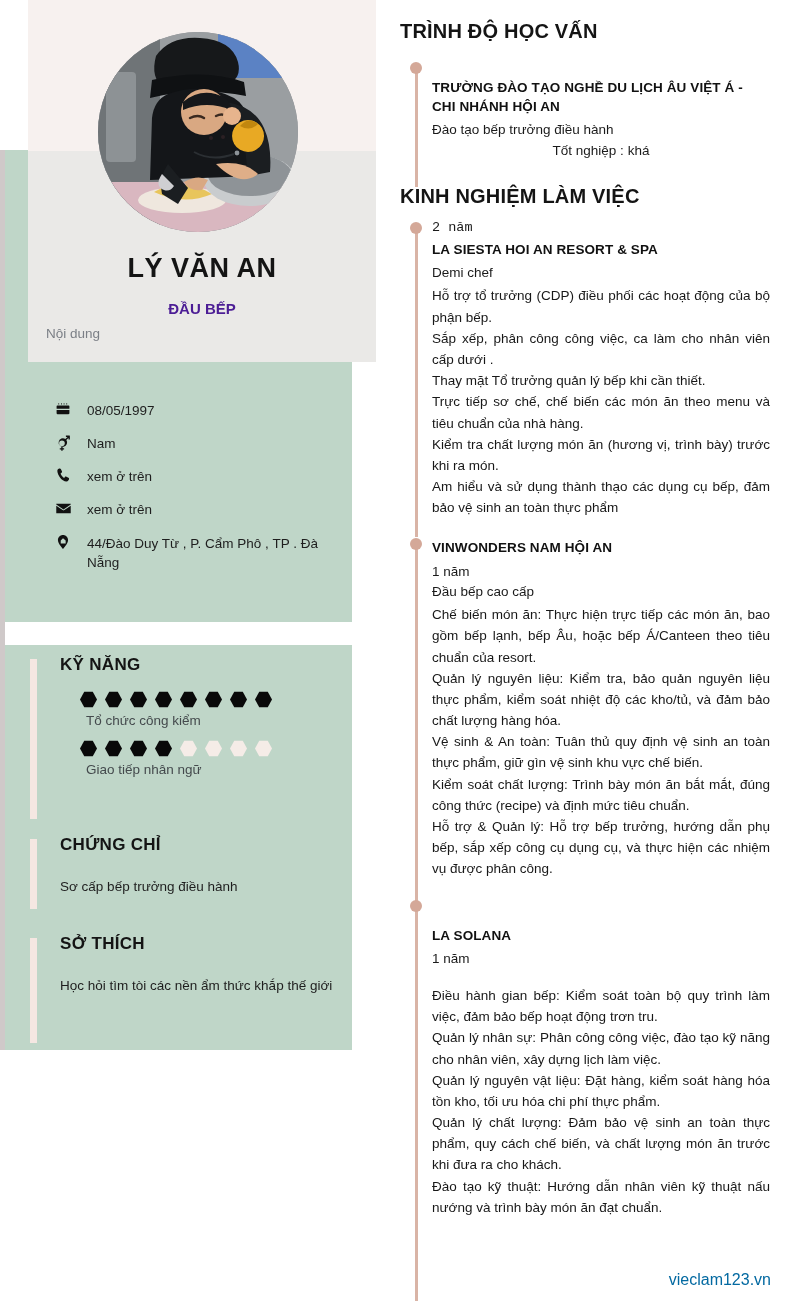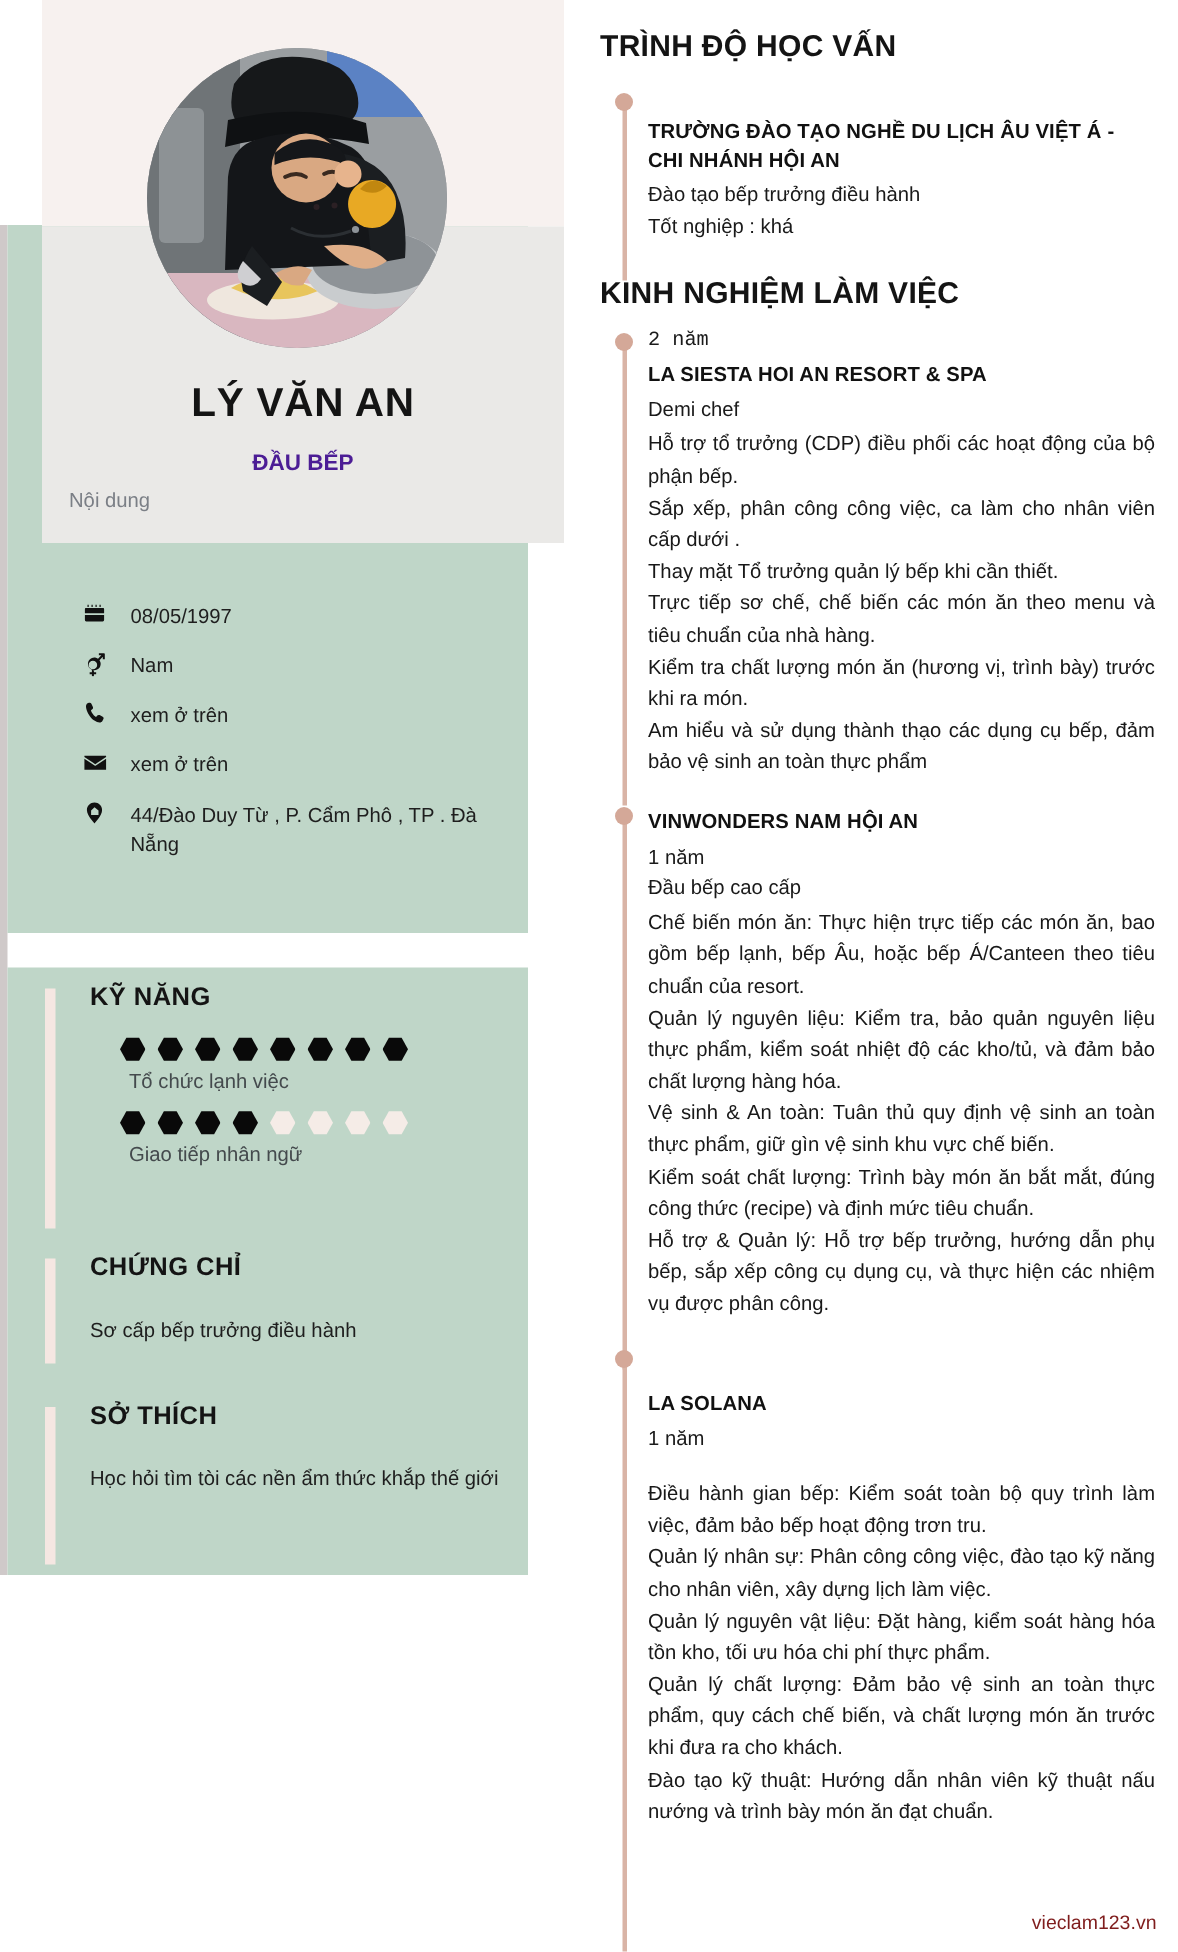--- a/index.html
+++ b/index.html
@@ -226,22 +226,22 @@
     font-size: 13.5px;
     color: #181818;
     line-height: 1.57;
     text-align: justify;
     margin-top: 2px;
   }
   .entry-desc div { margin: 0; }
   .watermark {
     position: absolute;
     right: 14px; bottom: 12px;
-    font-size: 13px;
-    color: #7f1d1d;
+    font-size: 16px;
+    color: #0369a1;
   }
 </style>
 </head>
 <body>
 
 <div class="page">
 
   <div class="left-col">
 
     <div class="edge-strip"></div>
@@ -340,21 +340,21 @@
           <div class="hexrow">
             <span class="hex on"></span>
             <span class="hex on"></span>
             <span class="hex on"></span>
             <span class="hex on"></span>
             <span class="hex on"></span>
             <span class="hex on"></span>
             <span class="hex on"></span>
             <span class="hex on"></span>
           </div>
-          <div class="skill-label">Tổ chức lạnh việc</div>
+          <div class="skill-label">Tổ chức công kiểm</div>
         </div>
         <div class="skill-row">
           <div class="hexrow">
             <span class="hex on"></span>
             <span class="hex on"></span>
             <span class="hex on"></span>
             <span class="hex on"></span>
             <span class="hex off"></span>
             <span class="hex off"></span>
             <span class="hex off"></span>
@@ -381,21 +381,21 @@
   <div class="right-col">
 
     <div style="position:absolute; left:8px; top:20px; width:370px;">
       <div class="rsec-title">TRÌNH ĐỘ HỌC VẤN</div>
       <div class="timeline" style="margin-top:17px;">
         <div class="tl-line" style="height:120px;"></div>
         <div class="tl-dot"></div>
         <div style="padding-top:18px;">
           <div class="entry-org">TRƯỜNG ĐÀO TẠO NGHỀ DU LỊCH ÂU VIỆT Á - CHI NHÁNH HỘI AN</div>
           <div class="entry-meta">Đào tạo bếp trưởng điều hành</div>
-          <div class="entry-meta" style="margin-top:0;">Tốt nghiệp : khá</div>
+          <div class="entry-meta" style="margin-top:0;text-align:center;">Tốt nghiệp : khá</div>
         </div>
       </div>
     </div>
 
     <div style="position:absolute; left:8px; top:185px; width:370px;">
       <div class="rsec-title">KINH NGHIỆM LÀM VIỆC</div>
 
       <div class="timeline" style="margin-top:12px;">
         <div class="tl-line" style="height:310px;"></div>
         <div class="tl-dot"></div>

